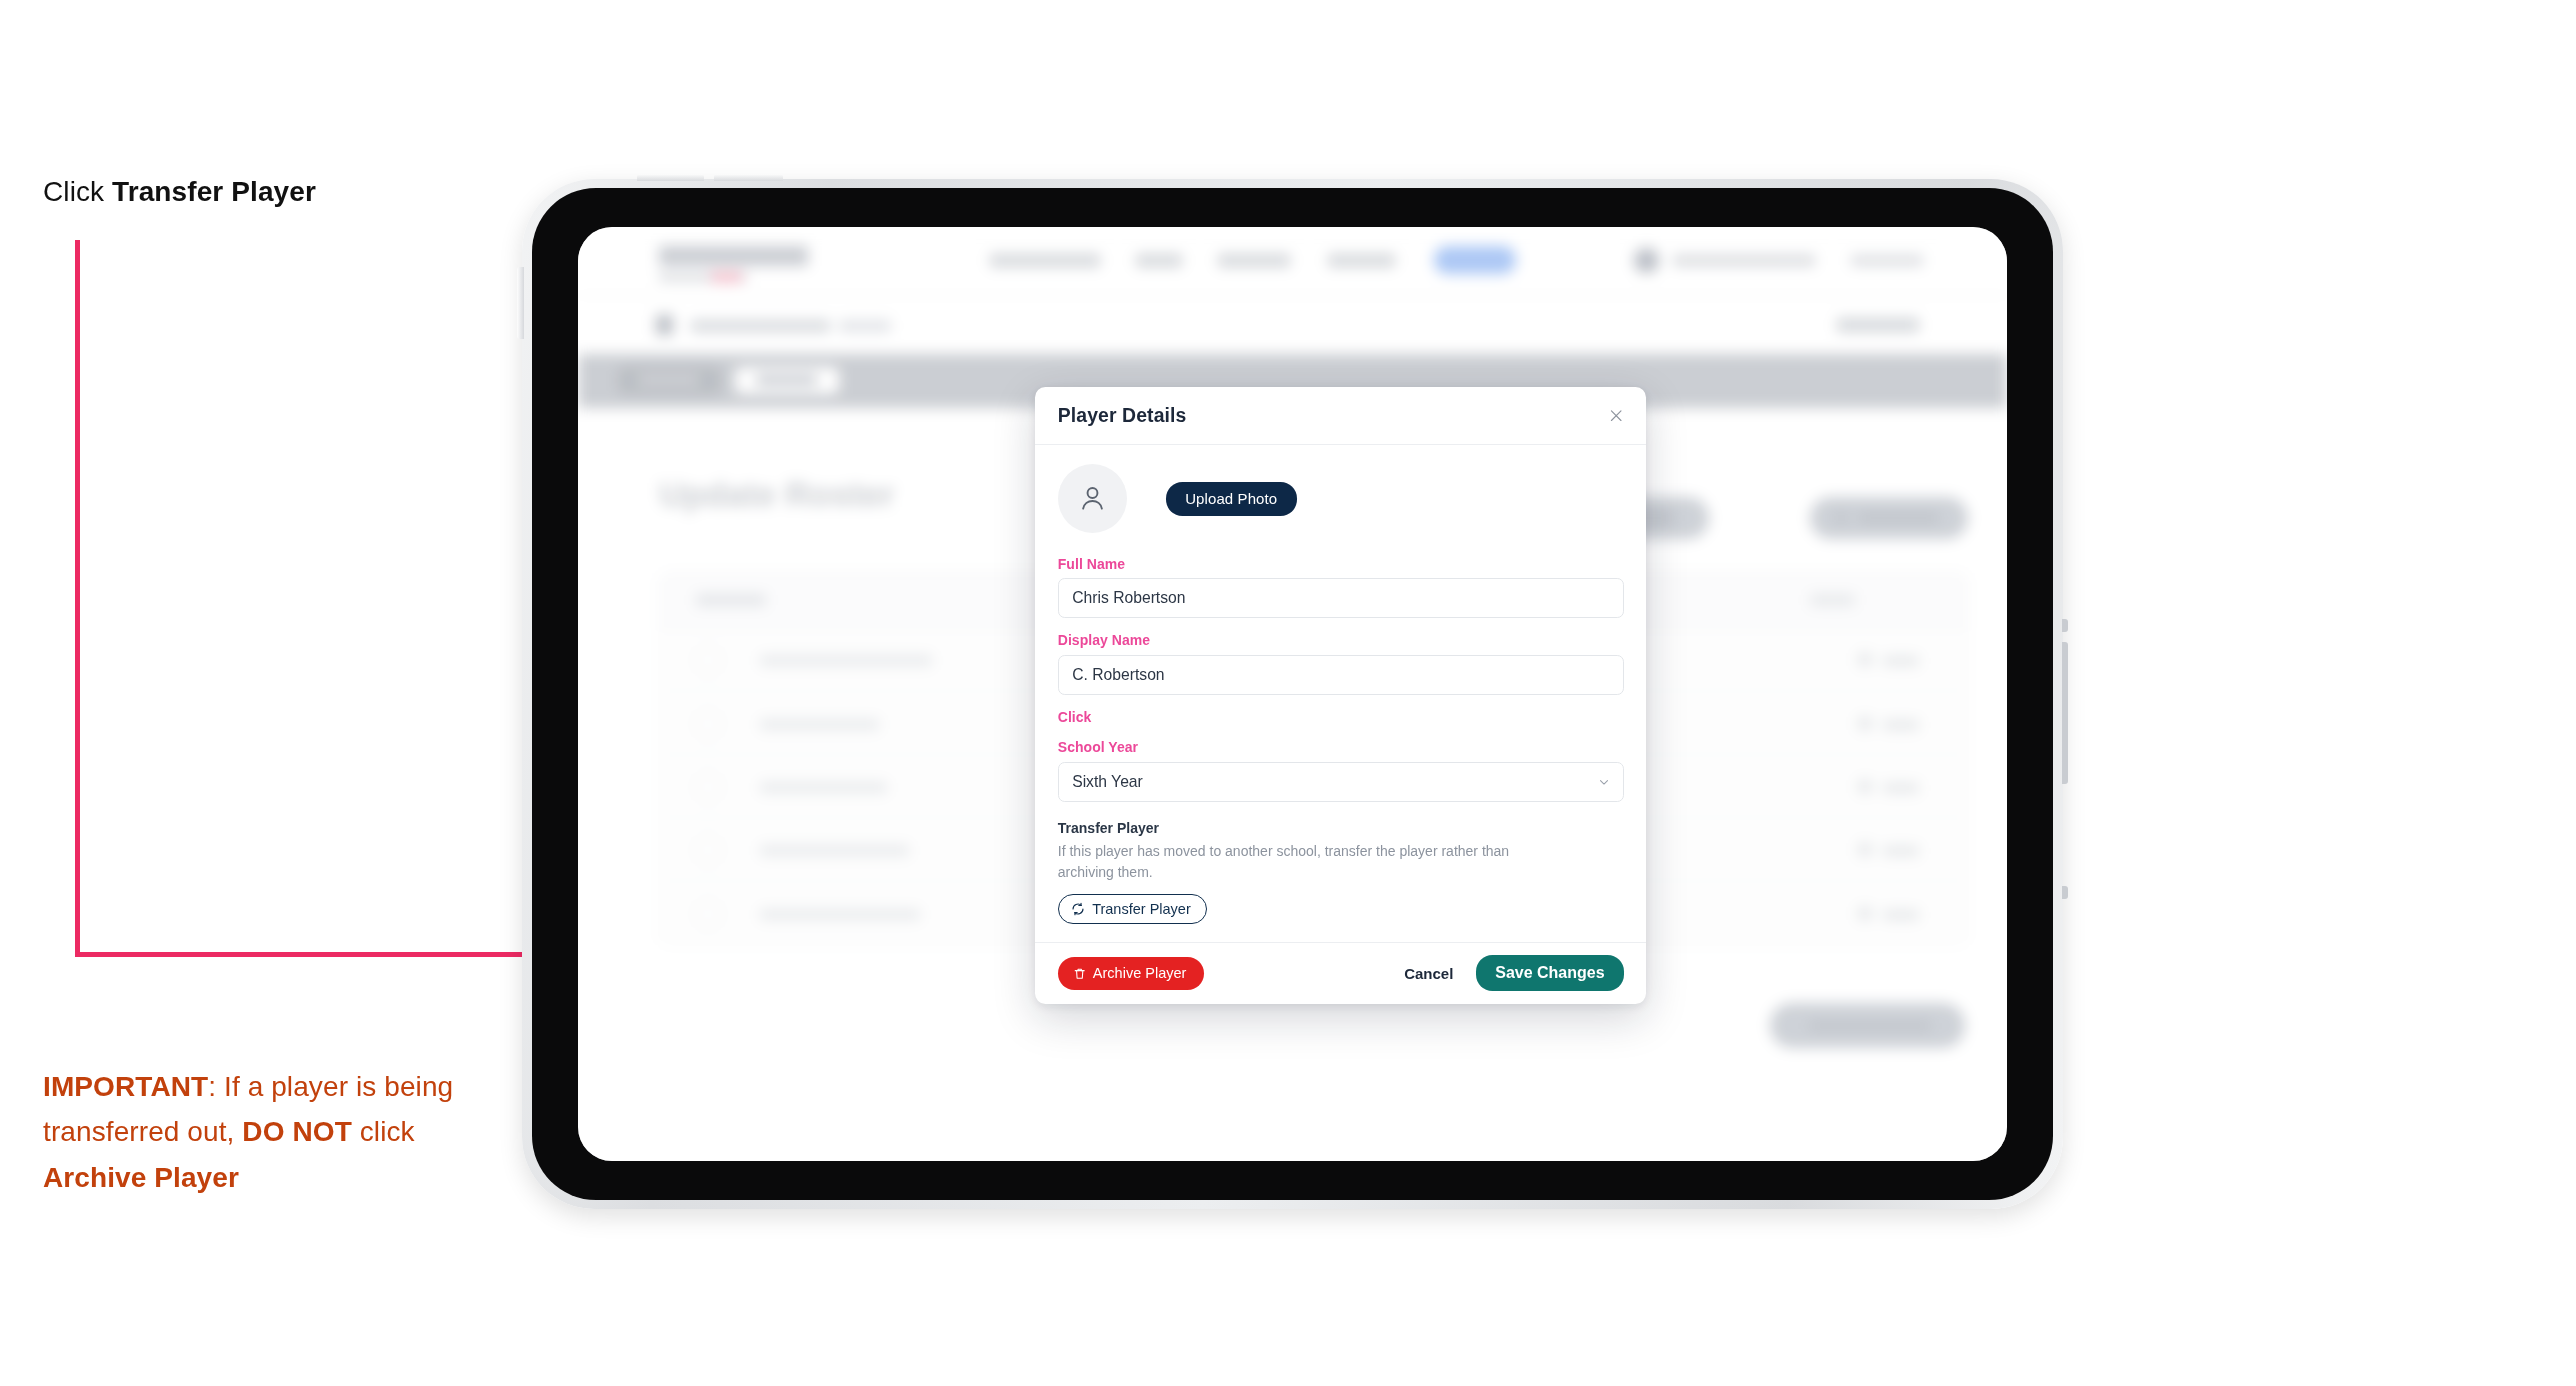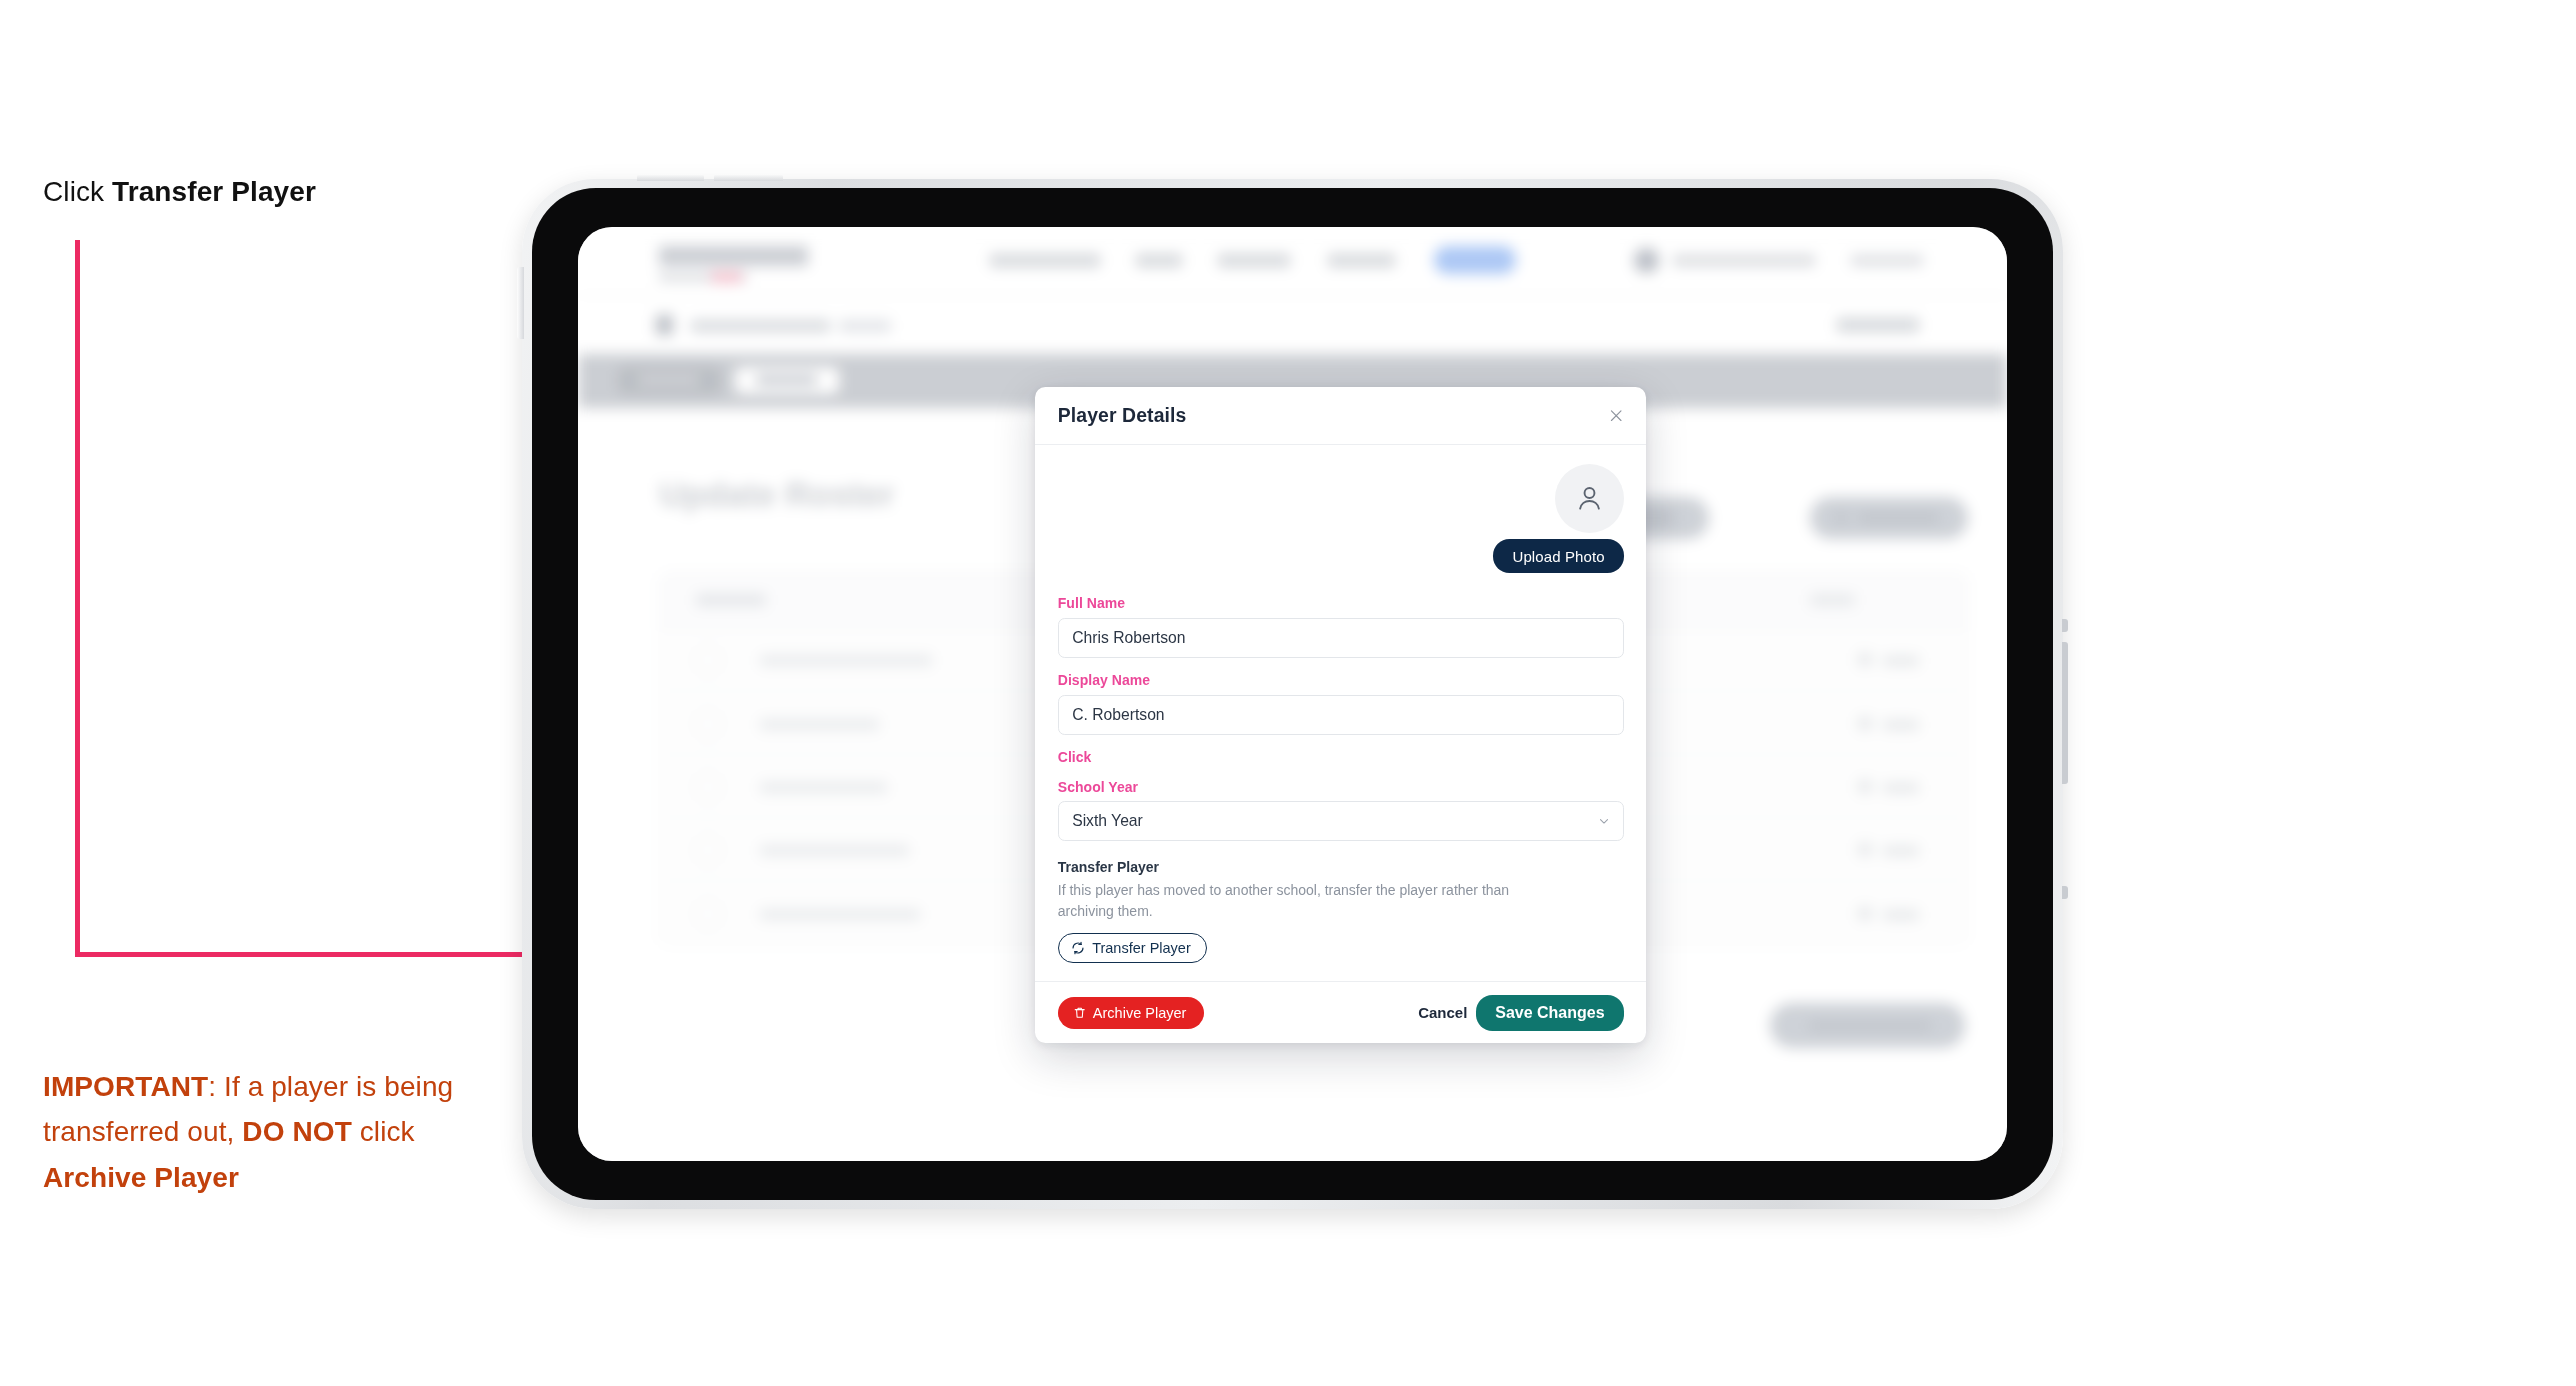--- a/index.html
+++ b/index.html
@@ -420,24 +420,23 @@
     display: flex; align-items: center; justify-content: center;
     cursor: pointer;
     color: #8e949e;
   }
   .modal-close svg { width: 16.4px; height: 16.4px; }
 
   .modal-body { padding: 19.4px 22.4px 18px 22.4px; }
 
   .photo-row {
     display: flex;
-    align-items: flex-end;
-    gap: 6px;
+    align-items: center;
+    gap: 39px;
     margin-bottom: 22.4px;
-    flex-direction: column;
   }
   .avatar-big {
     width: 69px; height: 69px;
     border-radius: 50%;
     background: #f1f2f4;
     display: flex; align-items: center; justify-content: center;
     color: #5c6470;
     flex: 0 0 auto;
   }
   .avatar-big svg { width: 33px; height: 33px; }
@@ -531,21 +530,21 @@
     color: #ffffff;
     border: none;
     border-radius: 16.4px;
     padding: 8.2px 18px 8.2px 15px;
     font-size: 14.5px;
     font-weight: 500;
     font-family: "Liberation Sans", sans-serif;
     cursor: pointer;
   }
   .archive-btn svg { width: 13.4px; height: 13.4px; }
-  .foot-right { display: flex; align-items: center; gap: 4px; }
+  .foot-right { display: flex; align-items: center; gap: 18px; }
   .cancel-btn {
     background: none;
     border: none;
     color: #1d283a;
     font-size: 15px;
     font-weight: 600;
     font-family: "Liberation Sans", sans-serif;
     cursor: pointer;
     padding: 7.5px 4.5px;
   }

